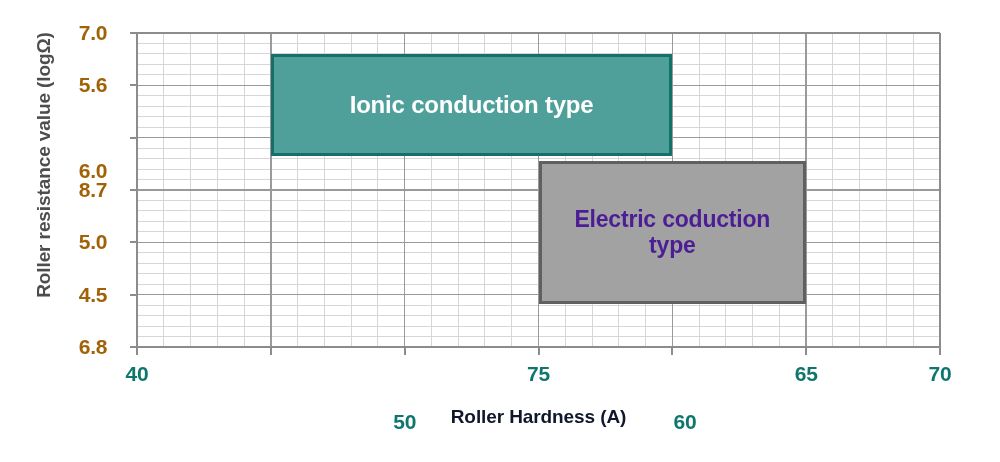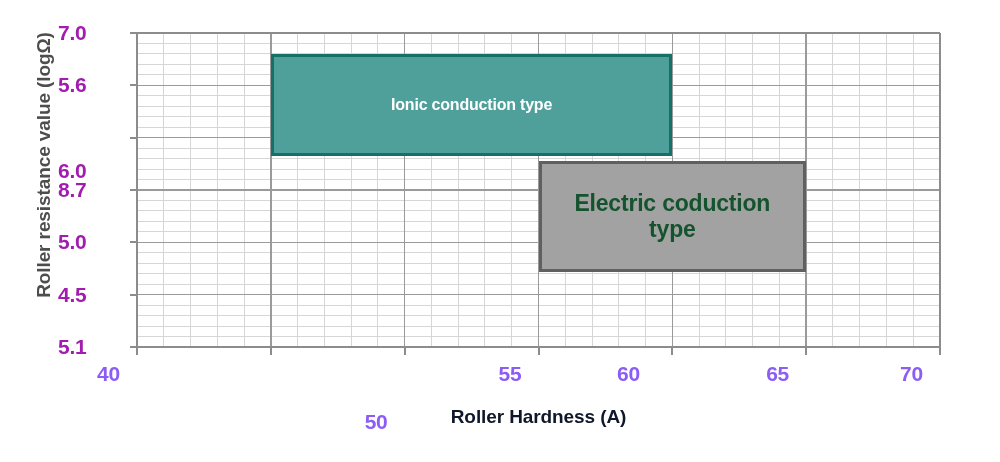--- a/index.html
+++ b/index.html
@@ -66,43 +66,44 @@
     width: 803px;
     height: 314px;
     overflow: visible;
   }
 
   
   .ytick-label {
     position: absolute;
     right: 0;
     width: 70px;
-    text-align: left;
+    text-align: center;
     font-size: 21px;
     font-weight: bold;
-    color: #a21caf;
+    color: #a16207;
     transform: translateY(-50%);
     letter-spacing: -0.3px;
   }
   #ytick-labels {
     position: absolute;
     left: 50px;
     top: 33px;
     width: 78px;
     height: 314px;
   }
 
   .xtick-label {
     position: absolute;
     top: 0;
     width: 80px;
     margin-left: -40px;
+    text-align: center;
     font-size: 21px;
     font-weight: bold;
-    color: #8b5cf6;
+    color: #0f766e;
     letter-spacing: -0.3px;
   }
   #xtick-labels {
     position: absolute;
     left: 137px;
     top: 362px;
     width: 803px;
     height: 30px;
   }
 
@@ -115,38 +116,38 @@
     justify-content: center;
     text-align: center;
     color: #ffffff;
     font-weight: bold;
     line-height: 1.15;
     letter-spacing: -0.2px;
   }
   #box-ionic {
     border: 3px solid #16706a;
     background: #4fa09b;
-    font-size: 16px;
+    font-size: 24px;
   }
   #box-electric {
     border: 3px solid #606060;
     background: #a2a2a2;
     font-size: 23px;
   }
   .box-label { padding: 0 10px; }
 </style>
 </head>
 <body>
 
 <div id="figure">
 
   <div class="y-axis-title">Roller resistance value (logΩ)</div>
 
   <div id="ytick-labels">
-      <div class="ytick-label" style="top: 314px;">5.1</div>
+      <div class="ytick-label" style="top: 314px;">6.8</div>
       <div class="ytick-label" style="top: 261.667px;">4.5</div>
       <div class="ytick-label" style="top: 209.333px;">5.0</div>
       <div class="ytick-label" style="top: 157px;">8.7</div>
       <div class="ytick-label" style="top: 104.667px; margin-top: 33px;">6.0</div>
       <div class="ytick-label" style="top: 52.3333px;">5.6</div>
       <div class="ytick-label" style="top: 0px;">7.0</div>
     </div>
 
   <div id="plot">
     <svg id="grid-svg" viewBox="0 0 803 314" preserveAspectRatio="none">
@@ -227,29 +228,29 @@
         <line x1="133.83333333333331" y1="314" x2="133.83333333333331" y2="322" stroke="#8c8c8c" stroke-width="2" shape-rendering="crispEdges"></line>
         <line x1="267.66666666666663" y1="314" x2="267.66666666666663" y2="322" stroke="#8c8c8c" stroke-width="2" shape-rendering="crispEdges"></line>
         <line x1="401.5" y1="314" x2="401.5" y2="322" stroke="#8c8c8c" stroke-width="2" shape-rendering="crispEdges"></line>
         <line x1="535.3333333333333" y1="314" x2="535.3333333333333" y2="322" stroke="#8c8c8c" stroke-width="2" shape-rendering="crispEdges"></line>
         <line x1="669.1666666666667" y1="314" x2="669.1666666666667" y2="322" stroke="#8c8c8c" stroke-width="2" shape-rendering="crispEdges"></line>
         <line x1="803" y1="314" x2="803" y2="322" stroke="#8c8c8c" stroke-width="2" shape-rendering="crispEdges"></line>
       </svg>
   <div class="region-box" id="box-ionic" style="left: 133.833px; top: 20.9333px; width: 401.5px; height: 102.573px; background: rgb(79, 160, 155); border-color: rgb(22, 112, 106); color: rgb(255, 255, 255);">
         <span class="box-label">Ionic conduction type</span>
       </div>
-      <div class="region-box" id="box-electric" style="left: 401.5px; top: 127.693px; width: 267.667px; height: 111px; background: rgb(162, 162, 162); border-color: rgb(96, 96, 96); color: #14532d;">
+      <div class="region-box" id="box-electric" style="left: 401.5px; top: 127.693px; width: 267.667px; height: 143px; background: rgb(162, 162, 162); border-color: rgb(96, 96, 96); color: #4c1d95;">
         <span class="box-label">Electric coduction type</span>
       </div>
     </div>
 
   <div id="xtick-labels">
       <div class="xtick-label" style="left: 0px;">40</div>
       <div class="xtick-label" style="left: 267.667px; margin-top: 48px;">50</div>
-      <div class="xtick-label" style="left: 401.5px;">55</div>
-      <div class="xtick-label" style="left: 520px;">60</div>
+      <div class="xtick-label" style="left: 401.5px;">75</div>
+      <div class="xtick-label" style="left: 548px; margin-top: 48px;">60</div>
       <div class="xtick-label" style="left: 669.167px;">65</div>
       <div class="xtick-label" style="left: 803px;">70</div>
     </div>
 
   <div class="x-axis-title">Roller Hardness (A)</div>
 
 </div>
 
 </body></html>

